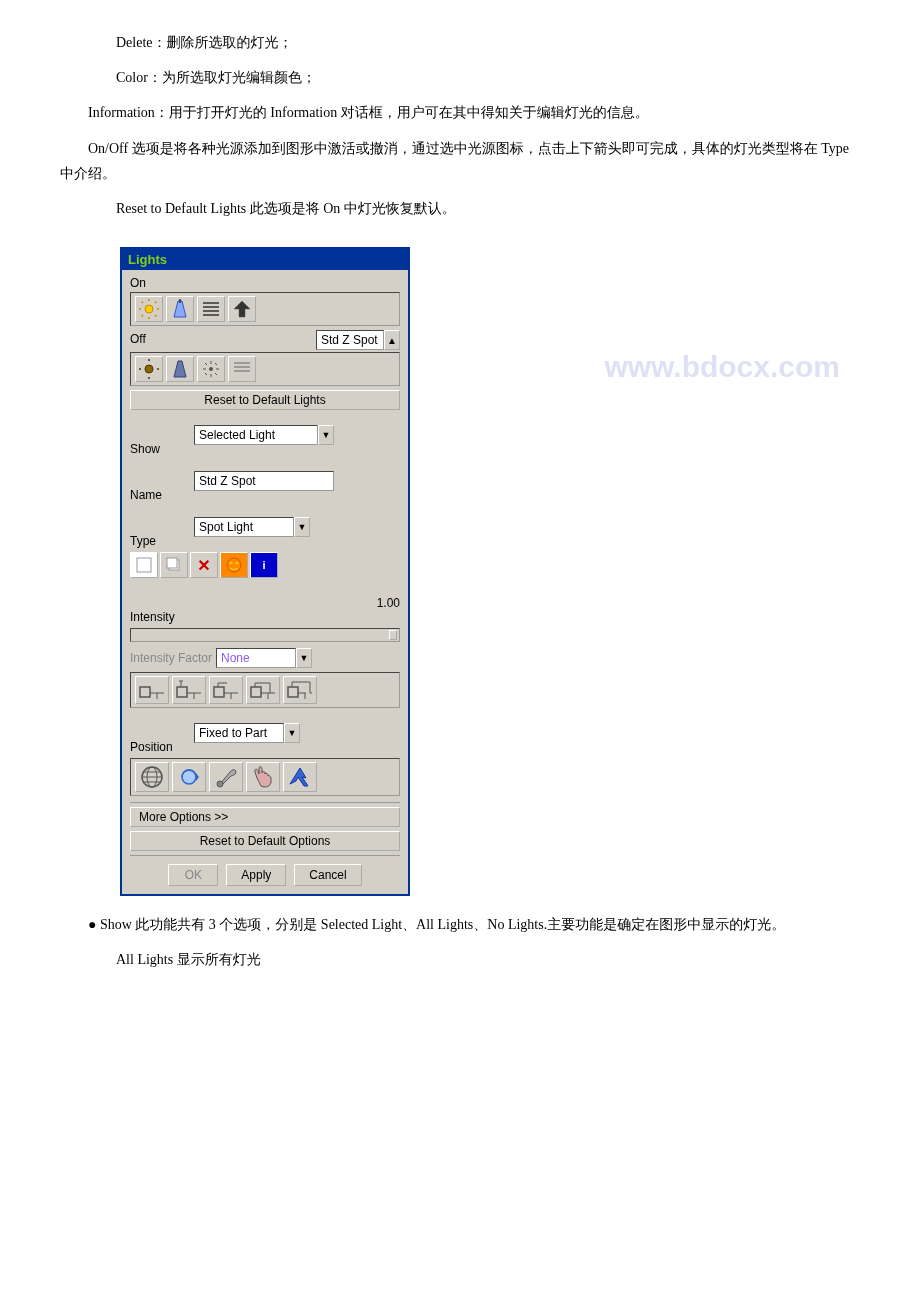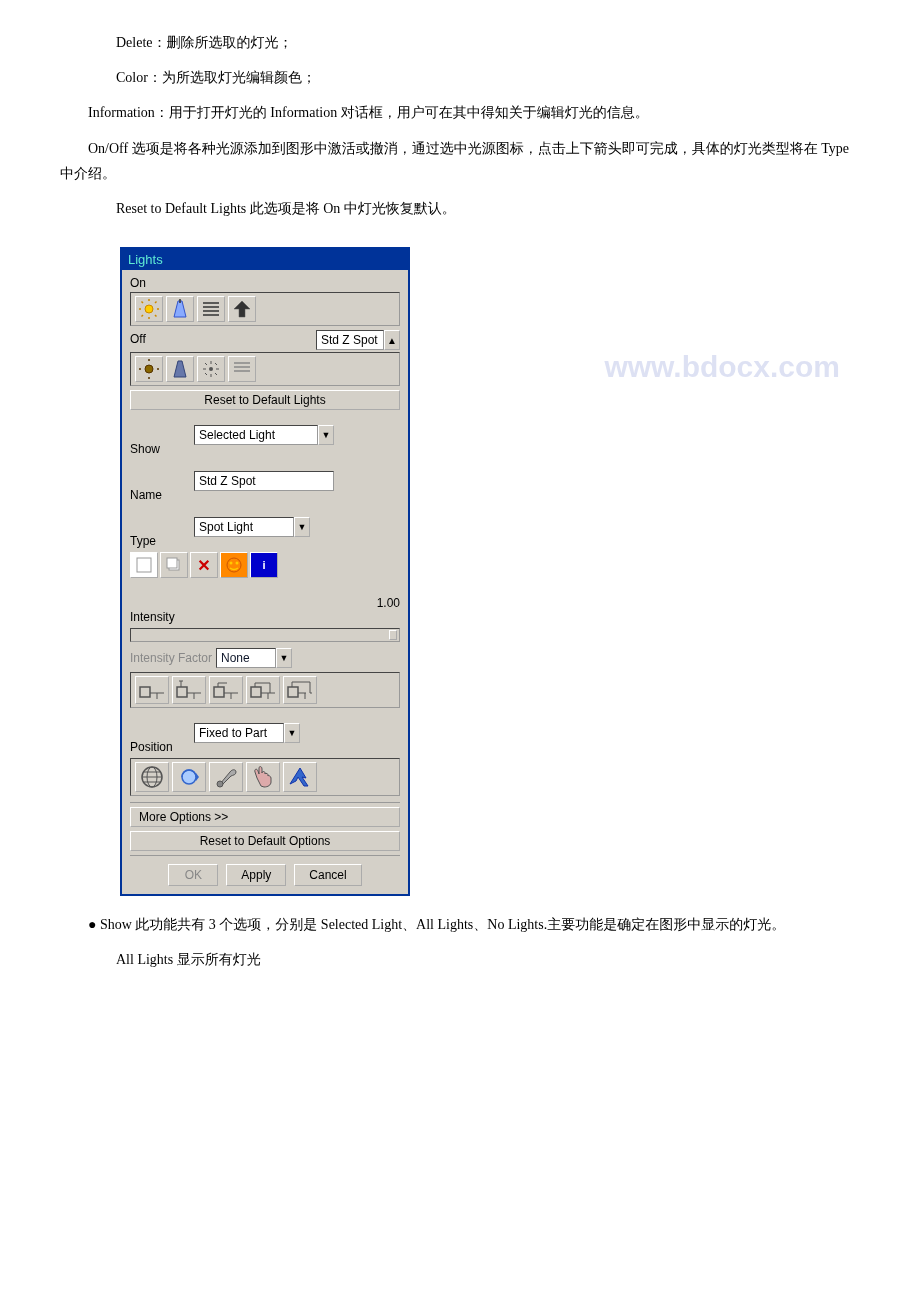--- a/index.html
+++ b/index.html
@@ -27,23 +27,23 @@
     }
     .dialog {
       border: 2px solid #003399;
       background: #d4d0c8;
       width: 290px;
       font-family: "Arial", sans-serif;
       font-size: 12px;
     }
     .dialog-titlebar {
       background: #003399;
-      color: #5eead4;
+      color: #84cc16;
       padding: 3px 6px;
-      font-weight: normal;
+      font-weight: bold;
       font-size: 13px;
     }
     .dialog-body {
       padding: 6px 8px;
     }
     .section-label {
       font-size: 12px;
       margin-bottom: 2px;
       color: #000;
     }
@@ -448,21 +448,21 @@
         </div>
         <div class="slider-row">
           <div class="slider-track">
             <div class="slider-thumb"></div>
           </div>
         </div>
 
         <div class="field-row">
           <span class="field-label-gray">Intensity Factor</span>
           <div class="select-wrapper">
-            <input class="win-input" type="text" style="width: 60px; color: #0f172a;" value="None">
+            <input class="win-input" type="text" style="width: 80px; color: #8b5cf6;" value="None">
             <div class="select-arrow">▼</div>
           </div>
         </div>
 
         <div class="pos-icon-row">
 
           <div class="pos-icon">
             <svg width="26" height="22" viewBox="0 0 26 22">
               <rect x="1" y="8" width="10" height="10" fill="none" stroke="#555" stroke-width="1.5"></rect>
               <line x1="11" y1="14" x2="25" y2="14" stroke="#555" stroke-width="1"></line>

